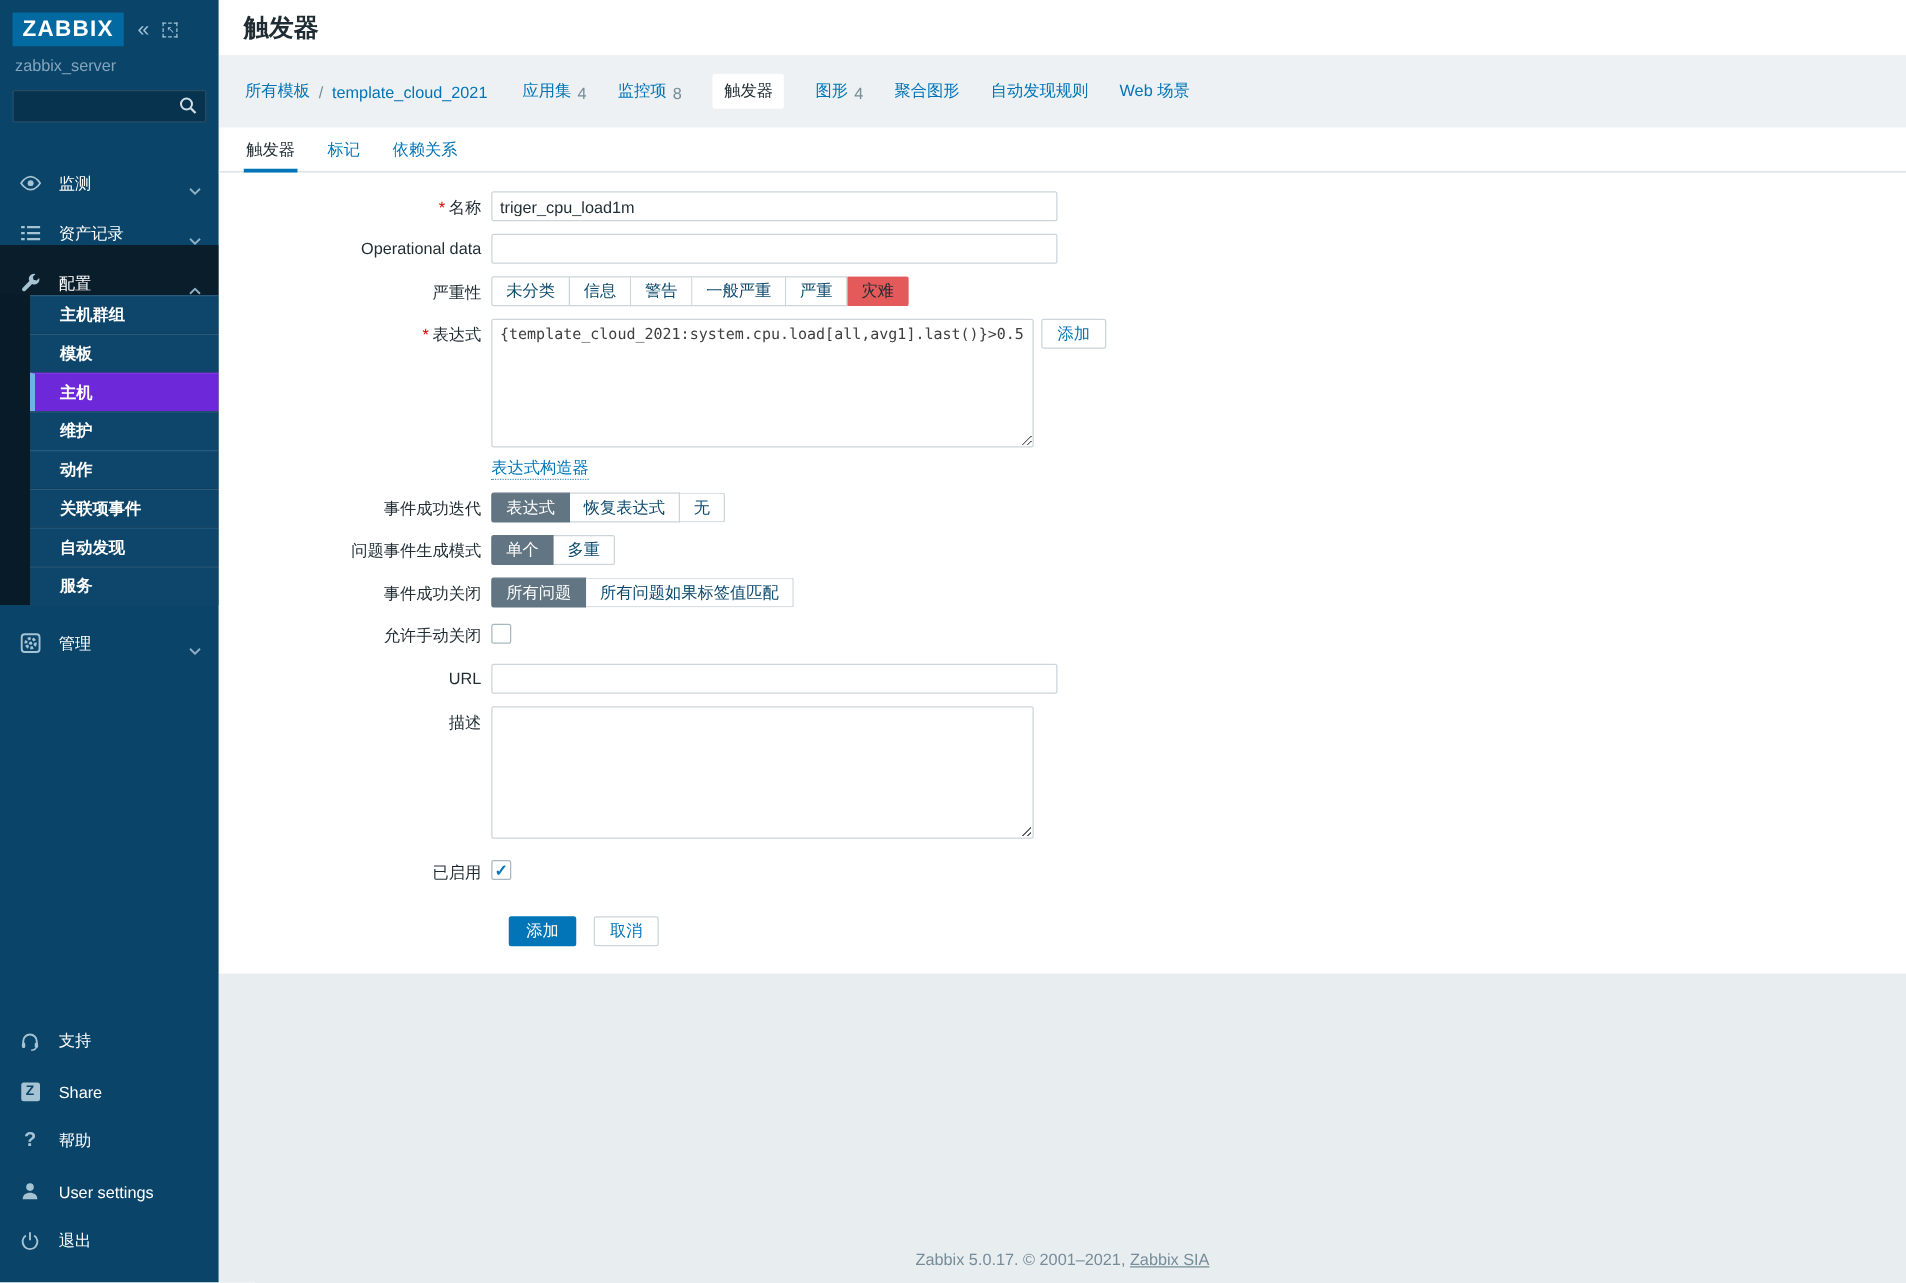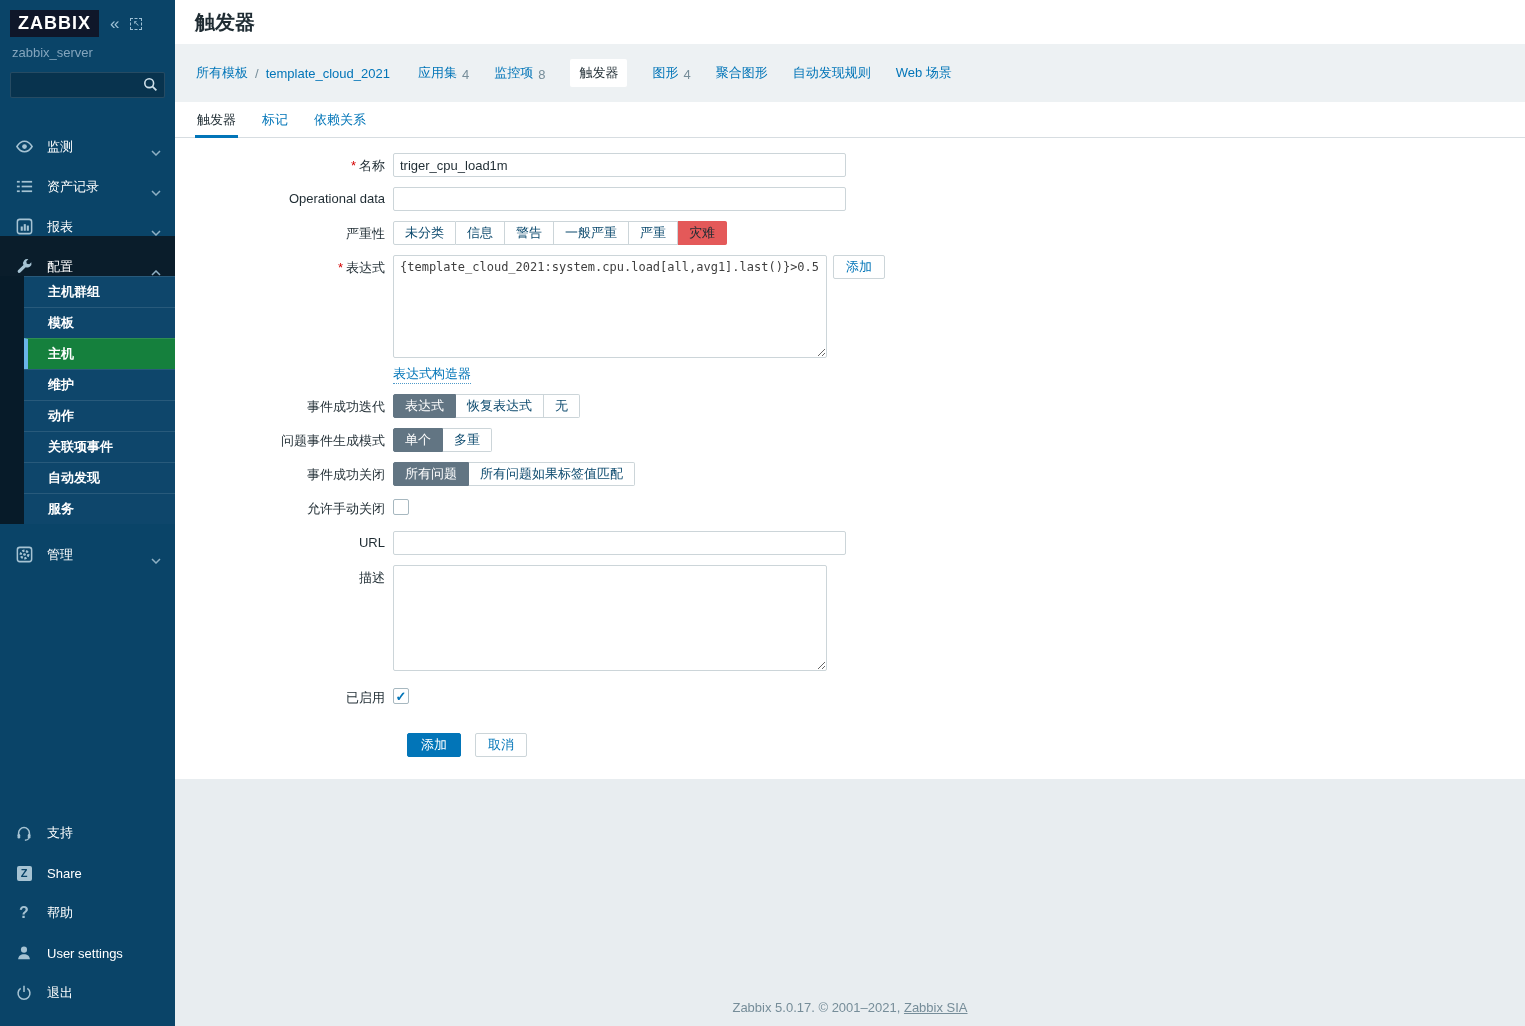--- a/index.html
+++ b/index.html
@@ -13,21 +13,21 @@
   }
   a { cursor: pointer; }
 
   
   .sidebar {
     width: 175px; flex: none; height: 100%;
     background: #0a4468; color: #fff;
     display: flex; flex-direction: column;
   }
   .logo-row { display:flex; align-items:center; padding:10px 10px 4px 10px; }
-  .logo { background:#0f172a; color:#fff; font-weight:bold; font-size:18px;
+  .logo { background:#0369a1; color:#fff; font-weight:bold; font-size:18px;
           letter-spacing:1px; padding:3px 8px; cursor:pointer; }
   .sb-ctl { margin-left:11px; color:#9fc1d6; display:flex; gap:11px; align-items:center; }
   .collapse { font-size:17px; line-height:1; cursor:pointer; }
   .hide-btn { width:12px; height:12px; border:1px dashed #9fc1d6; font-size:8px;
               display:flex; align-items:center; justify-content:center; cursor:pointer; color:#9fc1d6; }
   .server-name { padding:4px 12px 12px; color:#84a5bd; }
   .search-box { margin:0 10px 12px; height:26px; background:#08334e;
                 border:1px solid rgba(255,255,255,.12); border-radius:2px;
                 position:relative; display:flex; align-items:center; }
   .search-box input { background:transparent; border:none; outline:none; color:#fff;
@@ -38,21 +38,21 @@
   .menu-item { height:40px; display:flex; align-items:flex-end; padding:0 14px; gap:13px; cursor:pointer; }
   .mi-icon { width:20px; height:20px; color:#a6c3d3; flex:none;
              display:flex; align-items:center; justify-content:center; }
   .chev { margin-left:auto; color:#8fb0c4; display:flex; }
   .menu-item.expanded { background:#0a1d2b; }
 
   .submenu { background:#071b29; }
   .submenu-item { margin-left:24px; height:31px; line-height:30px; padding-left:24px;
                   background:#0e466b; border-top:1px solid rgba(255,255,255,.11);
                   cursor:pointer; color:#fff;font-weight:bold; }
-  .submenu-item.selected { background:#15803d; border-left:4px solid #69b4e8; padding-left:20px; }
+  .submenu-item.selected { background:#6d28d9; border-left:4px solid #69b4e8; padding-left:20px; }
 
   .sidebar-bottom { margin-top:auto; padding-bottom:13px; }
   .sb-item { height:40px; display:flex; align-items:center; gap:13px; padding:0 14px; cursor:pointer; }
   .z-badge { width:15px; height:15px; background:#a6c3d3; color:#0a4468; font-weight:bold;
              font-size:11px; display:flex; align-items:center; justify-content:center; border-radius:2px; }
   .q-icon { font-size:16px; font-weight:bold; color:#a6c3d3; }
 
   
   .main { flex:1; display:flex; flex-direction:column; height:100%; }
   .page-header { height:44px; background:#fff; display:flex; align-items:center; padding:0 20px; flex:none; }
@@ -165,36 +165,20 @@
           </svg>
       </span>
       <span>资产记录</span>
       <span class="chev">
         <svg width="10" height="6" viewBox="0 0 10 6">
             <polyline points="1,1 5,5 9,1" fill="none" stroke="currentColor" stroke-width="1.5"></polyline>
           </svg>
       </span>
     </div>
 
-    <div class="menu-item">
-      <span class="mi-icon">
-        <svg width="19" height="19" viewBox="0 0 20 20">
-            <rect x="2.5" y="2.5" width="15" height="15" rx="2.5" fill="none" stroke="currentColor" stroke-width="1.6"></rect>
-            <rect x="6" y="10" width="2.2" height="4.5" fill="currentColor"></rect>
-            <rect x="9.2" y="7.5" width="2.2" height="7" fill="currentColor"></rect>
-            <rect x="12.4" y="9" width="2.2" height="5.5" fill="currentColor"></rect>
-          </svg>
-      </span>
-      <span>报表</span>
-      <span class="chev">
-        <svg width="10" height="6" viewBox="0 0 10 6">
-            <polyline points="1,1 5,5 9,1" fill="none" stroke="currentColor" stroke-width="1.5"></polyline>
-          </svg>
-      </span>
-    </div>
 
     <div class="menu-item expanded">
       <span class="mi-icon">
         <svg width="19" height="19" viewBox="0 0 20 20">
             <path d="M17.2 5.6 A4.3 4.3 0 0 1 11.3 10.7 L5.6 16.4 A1.7 1.7 0 0 1 3.2 14 L8.9 8.3 A4.3 4.3 0 0 1 14.1 2.4 L11.9 4.6 L12.4 7.2 L15 7.7 Z" fill="currentColor"></path>
           </svg>
       </span>
       <span>配置</span>
       <span class="chev">
         <svg width="10" height="6" viewBox="0 0 10 6">

